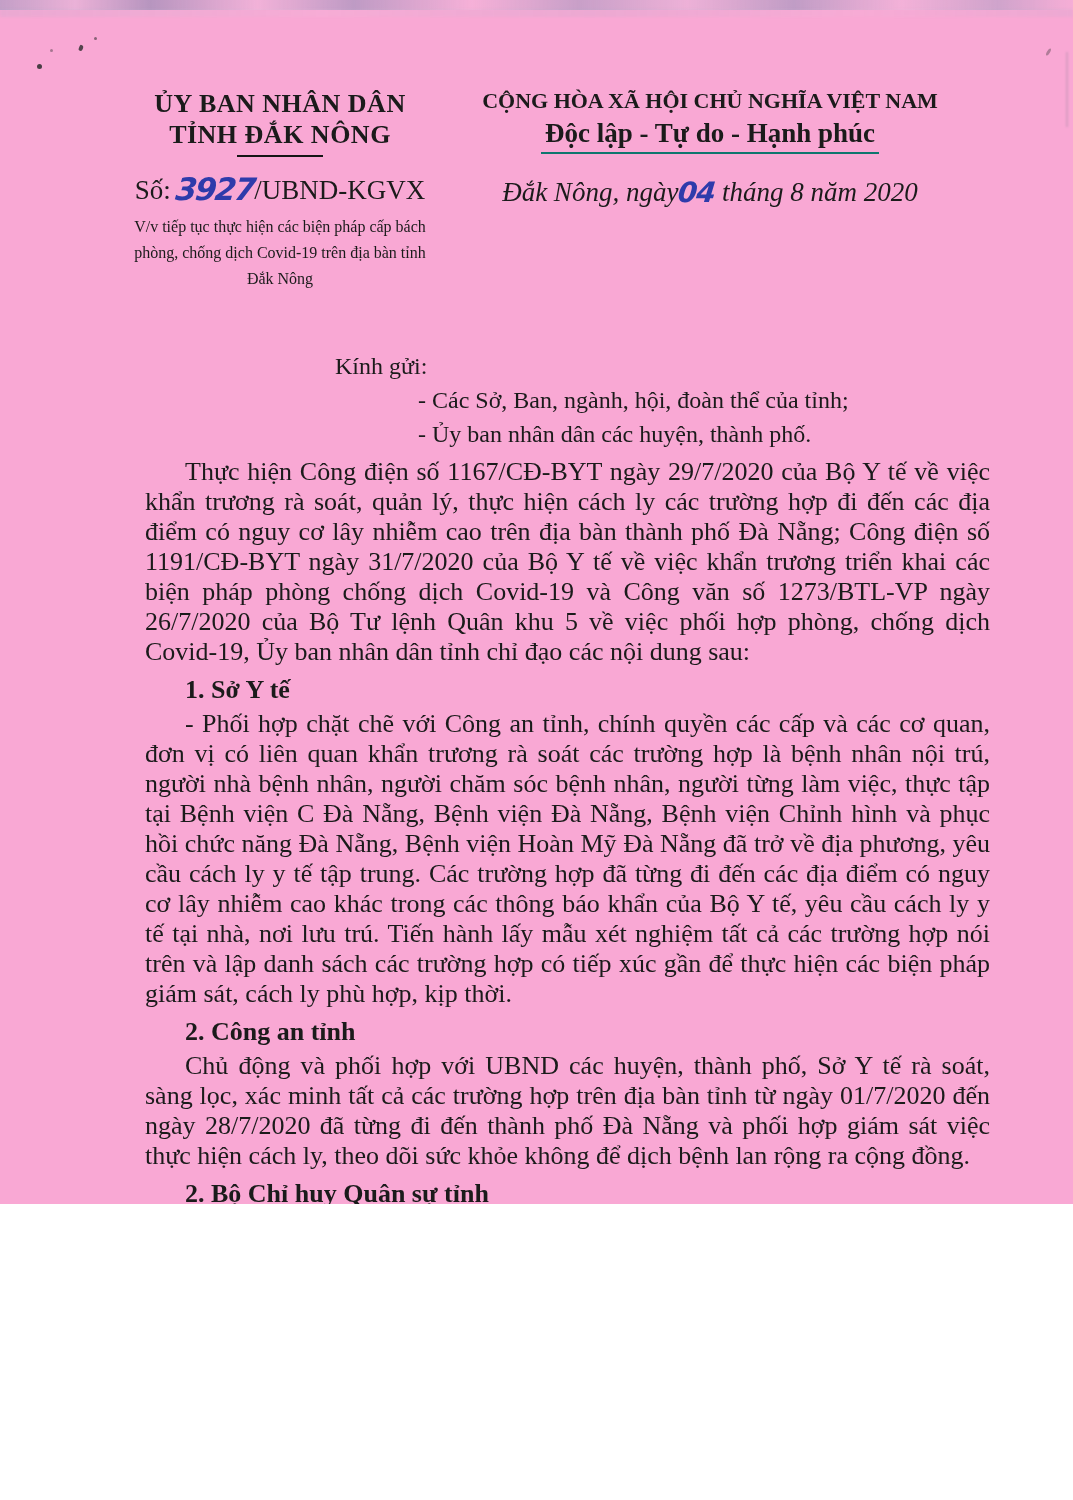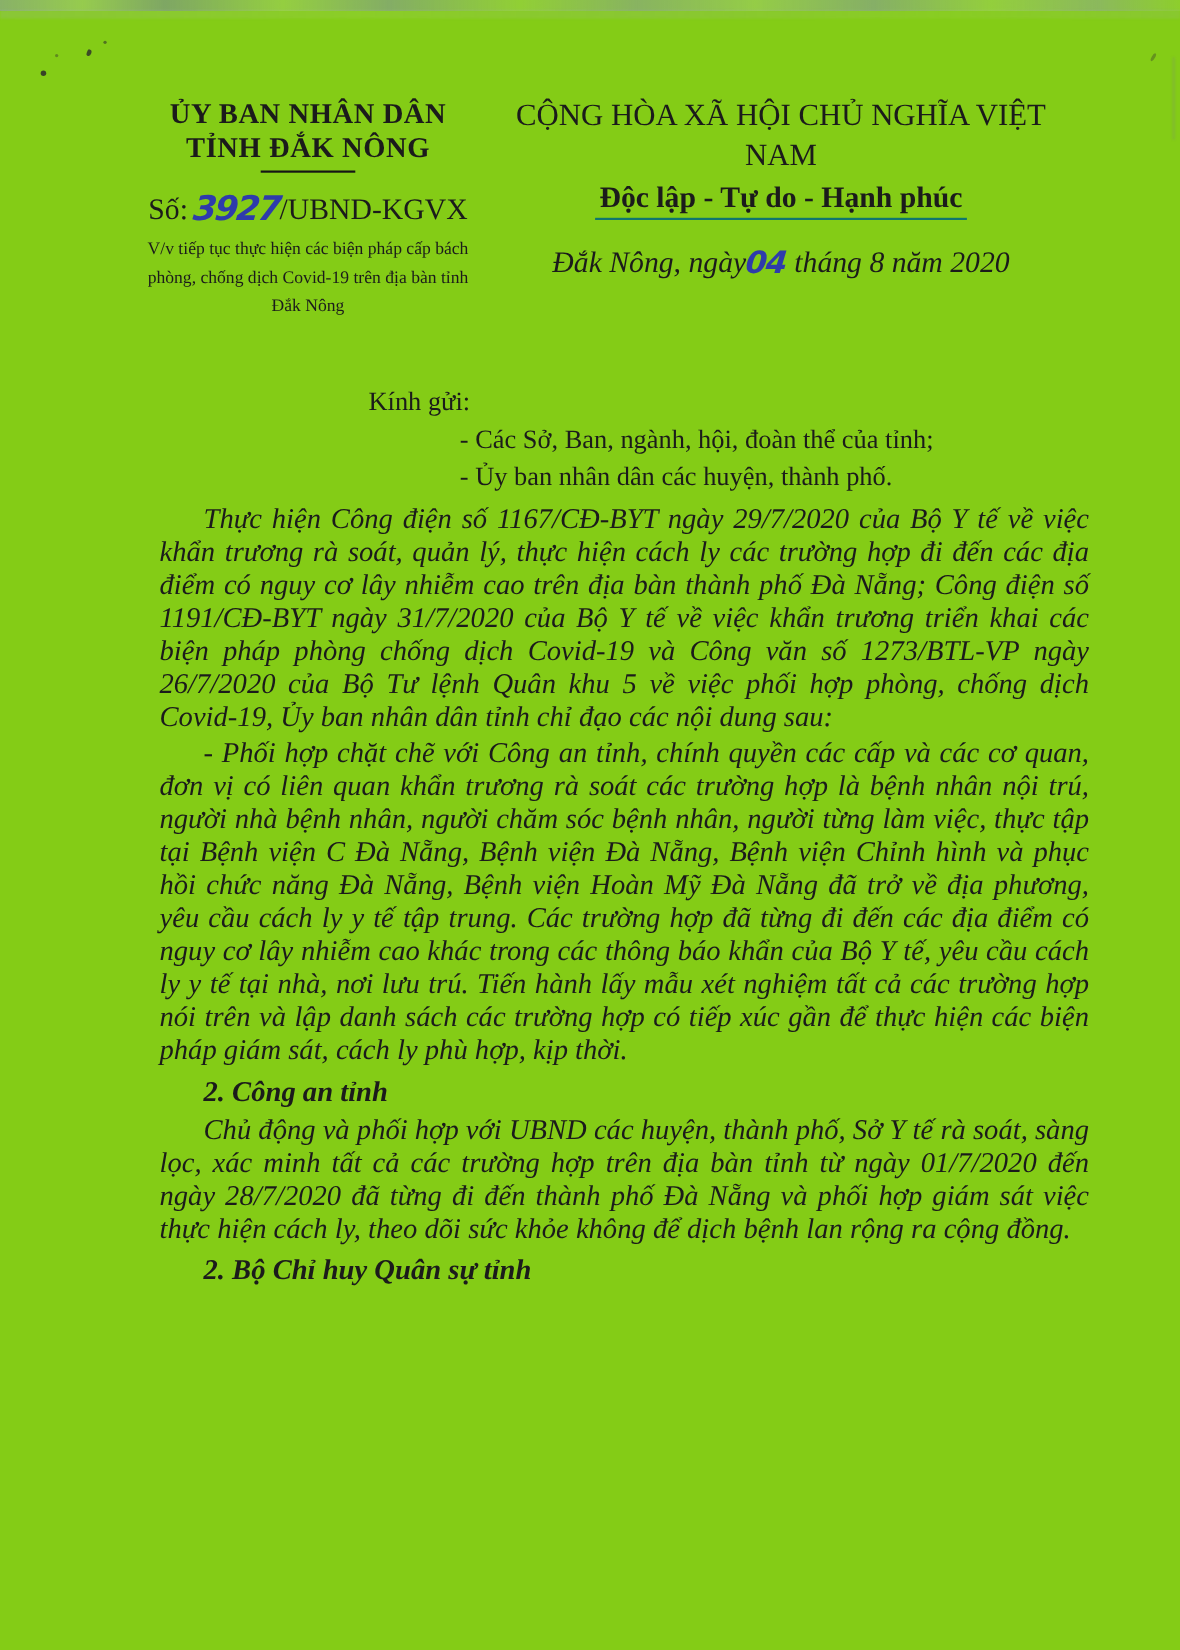--- a/index.html
+++ b/index.html
@@ -3,22 +3,22 @@
 <meta charset="utf-8">
 <style>
   html, body {
     margin: 0;
     padding: 0;
     background: #ffffff;
   }
   .page {
     position: relative;
     width: 1073px;
-    height: 1500px;
-    background: #84cc16;
+    height: 1204px;
+    background: #f9a8d4;
     overflow: hidden;
     font-family: "Liberation Serif", "DejaVu Serif", serif;
     color: #1b1b1b;
   }
   
   .scan-band {
     position: absolute;
     top: 0; left: 0; right: 0;
     height: 10px;
     background: linear-gradient(90deg,
@@ -62,21 +62,21 @@
   .org-underline { width: 86px; height: 2px; background: #151515; margin: 5px auto 0; }
   .doc-number { margin-top: 18px; font-size: 27px; white-space: nowrap; }
   .subject { margin: 8px auto 0; width: 320px; font-size: 16px; line-height: 26px; }
 
   .header-right {
     position: absolute;
     left: 462px; top: 88px;
     width: 496px;
     text-align: center;
   }
-  .nat-line1 { font-weight: normal; font-size: 28px; line-height: 36px; }
+  .nat-line1 { font-weight: bold; font-size: 22px; line-height: 26px; }
   .nat-line2 {
     display: inline-block;
     margin-top: 3px;
     font-weight: bold; font-size: 27px; line-height: 32px;
     border-bottom: 2px solid #0f766e;
     padding: 0 4px 3px;
   }
   .date-line { margin-top: 23px; font-style: italic; font-size: 27px; white-space: nowrap; }
 
   .handwrite {
@@ -94,21 +94,20 @@
   .recipient { margin-left: 83px; line-height: 34px; white-space: nowrap; }
 
   
   .body-text {
     position: absolute;
     left: 145px; top: 457px;
     width: 845px;
     font-size: 26px;
     line-height: 30px;
     text-align: justify;
-    font-style: italic;
   }
   .body-text p { margin: 3px 0 0; text-indent: 40px; }
   .body-text p.first { margin-top: 0; }
   .body-text .section-heading {
     margin: 8px 0 4px;
     font-weight: bold;
     text-indent: 40px;
     text-align: left;
   }
 </style>
@@ -147,19 +146,20 @@
   </div>
 
   <div class="salutation">
     <div class="salutation-label">Kính gửi:</div>
     <div class="recipient">- Các Sở, Ban, ngành, hội, đoàn thể của tỉnh;</div>
     <div class="recipient">- Ủy ban nhân dân các huyện, thành phố.</div>
   </div>
 
   <div class="body-text">
     <p class="first">Thực hiện Công điện số 1167/CĐ-BYT ngày 29/7/2020 của Bộ Y tế về việc khẩn trương rà soát, quản lý, thực hiện cách ly các trường hợp đi đến các địa điểm có nguy cơ lây nhiễm cao trên địa bàn thành phố Đà Nẵng; Công điện số 1191/CĐ-BYT ngày 31/7/2020 của Bộ Y tế về việc khẩn trương triển khai các biện pháp phòng chống dịch Covid-19 và Công văn số 1273/BTL-VP ngày 26/7/2020 của Bộ Tư lệnh Quân khu 5 về việc phối hợp phòng, chống dịch Covid-19, Ủy ban nhân dân tỉnh chỉ đạo các nội dung sau:</p>
+    <p class="section-heading">1. Sở Y tế</p>
     <p>- Phối hợp chặt chẽ với Công an tỉnh, chính quyền các cấp và các cơ quan, đơn vị có liên quan khẩn trương rà soát các trường hợp là bệnh nhân nội trú, người nhà bệnh nhân, người chăm sóc bệnh nhân, người từng làm việc, thực tập tại Bệnh viện C Đà Nẵng, Bệnh viện Đà Nẵng, Bệnh viện Chỉnh hình và phục hồi chức năng Đà Nẵng, Bệnh viện Hoàn Mỹ Đà Nẵng đã trở về địa phương, yêu cầu cách ly y tế tập trung. Các trường hợp đã từng đi đến các địa điểm có nguy cơ lây nhiễm cao khác trong các thông báo khẩn của Bộ Y tế, yêu cầu cách ly y tế tại nhà, nơi lưu trú. Tiến hành lấy mẫu xét nghiệm tất cả các trường hợp nói trên và lập danh sách các trường hợp có tiếp xúc gần để thực hiện các biện pháp giám sát, cách ly phù hợp, kịp thời.</p>
     <p class="section-heading">2. Công an tỉnh</p>
     <p>Chủ động và phối hợp với UBND các huyện, thành phố, Sở Y tế rà soát, sàng lọc, xác minh tất cả các trường hợp trên địa bàn tỉnh từ ngày 01/7/2020 đến ngày 28/7/2020 đã từng đi đến thành phố Đà Nẵng và phối hợp giám sát việc thực hiện cách ly, theo dõi sức khỏe không để dịch bệnh lan rộng ra cộng đồng.</p>
     <p class="section-heading">2. Bộ Chỉ huy Quân sự tỉnh</p>
   </div>
 
 </div>
 
 </body></html>

